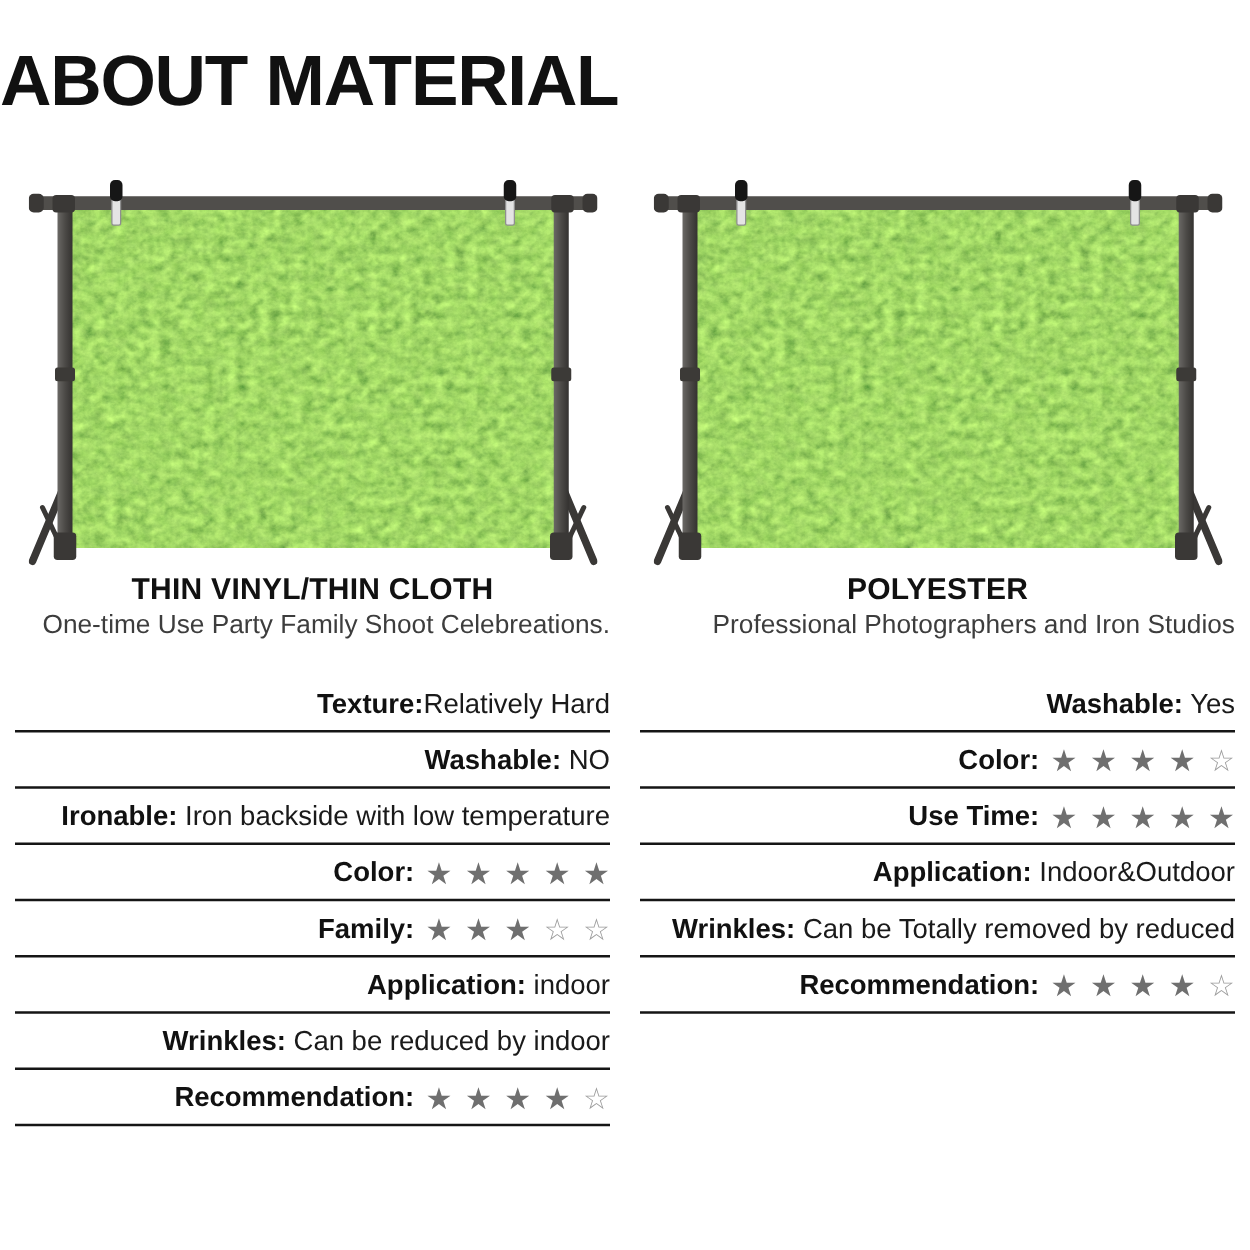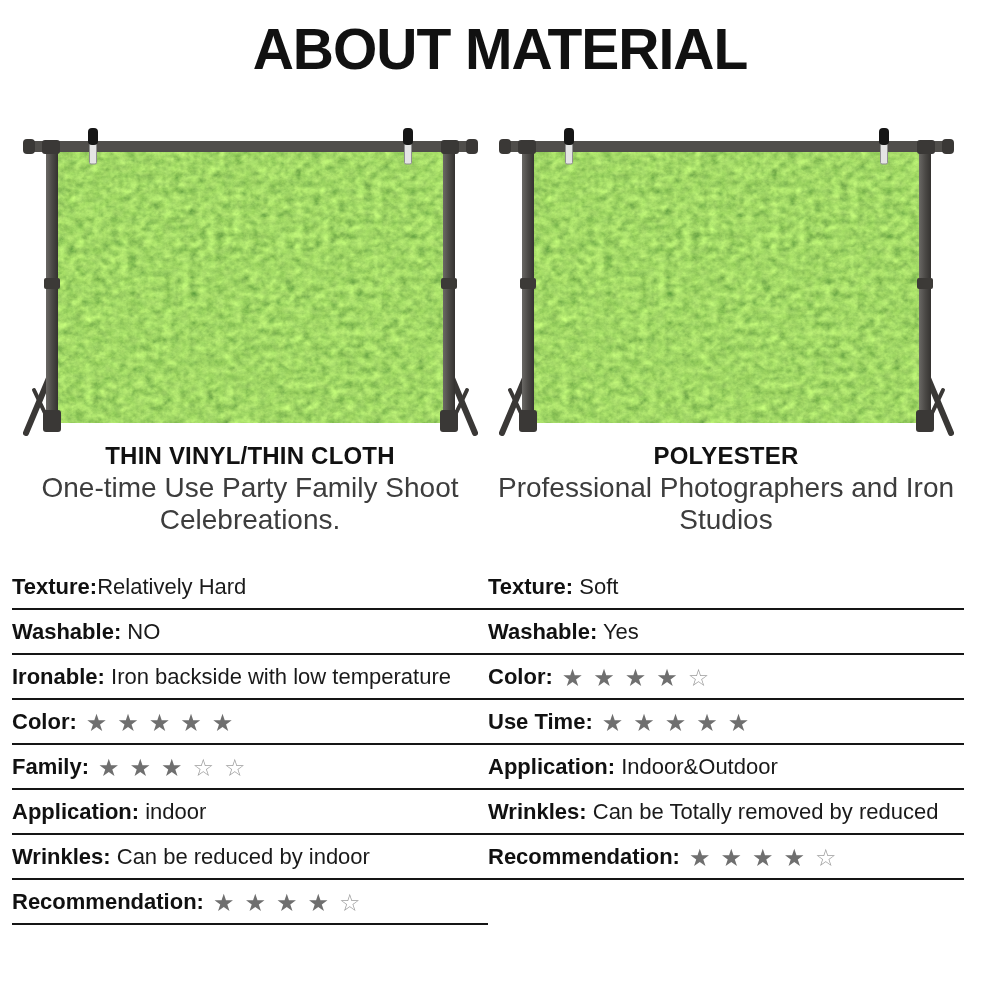--- a/index.html
+++ b/index.html
@@ -6,62 +6,63 @@
   html, body { margin: 0; padding: 0; }
   body {
     width: 1000px; height: 1000px;
     background: var(--page-bg, #ffffff);
     font-family: "Liberation Sans", sans-serif;
     overflow: hidden;
   }
   .page { width: 1000px; height: 1000px; position: relative; }
 
   h1.title {
-    margin: 18px 0 0 0;
-    text-align: center;
+    margin: 34px 0 0 0;
     font-size: 57px;
     line-height: 1.12;
     font-weight: 900;
     letter-spacing: -1px;
     color: var(--title-text, #111);
   }
 
   .cols {
     display: flex;
+    gap: 24px;
     padding: 0 12px;
     margin-top: 46px;
   }
   .col { width: 476px; }
 
   .figure { width: 455px; height: 310px; margin: 0 auto; }
   .figure svg { width: 100%; height: 100%; display: block; }
 
   h2.material-name {
     margin: 4px 0 0 0;
     text-align: center;
     font-size: 24px;
     font-weight: 700;
     color: var(--heading-text, #111);
     letter-spacing: 0.2px;
   }
   p.tagline {
     margin: 2px 0 0 0;
-    text-align: center;
-    font-size: 28px;
+    text-align: right;
+    font-size: 21px;
     font-weight: 400;
     color: var(--tagline-text, #3d3d3d);
   }
 
   .rows { margin-top: 29px; }
   .spec-row {
     height: 45px;
     line-height: 43px;
     border-bottom: 2px solid var(--divider, #151515);
     white-space: nowrap;
     overflow: hidden;
+    text-align: right;
   }
   .spec-row .lbl {
     font-weight: 700;
     font-size: 22px;
     color: var(--label-text, #111);
   }
   .spec-row .val {
     font-weight: 400;
     font-size: 22px;
     color: var(--value-text, #1a1a1a);
@@ -194,21 +195,20 @@
 
     <section class="col">
       <div class="figure">
         <svg viewBox="0 0 455 310">
           <use href="#stand"></use>
         </svg>
       </div>
       <h2 class="material-name">POLYESTER</h2>
       <p class="tagline">Professional Photographers and Iron Studios</p>
       <div class="rows">
-          <div class="spec-row"><span class="lbl">Texture:</span><span class="val"> Soft</span></div>
           <div class="spec-row"><span class="lbl">Washable:</span><span class="val"> Yes</span></div>
           <div class="spec-row"><span class="lbl">Color:</span><span class="stars">
               <span class="star filled">★</span>
               <span class="star filled">★</span>
               <span class="star filled">★</span>
               <span class="star filled">★</span>
               <span class="star empty">☆</span>
             </span></div>
           <div class="spec-row"><span class="lbl">Use Time:</span><span class="stars">
               <span class="star filled">★</span>

